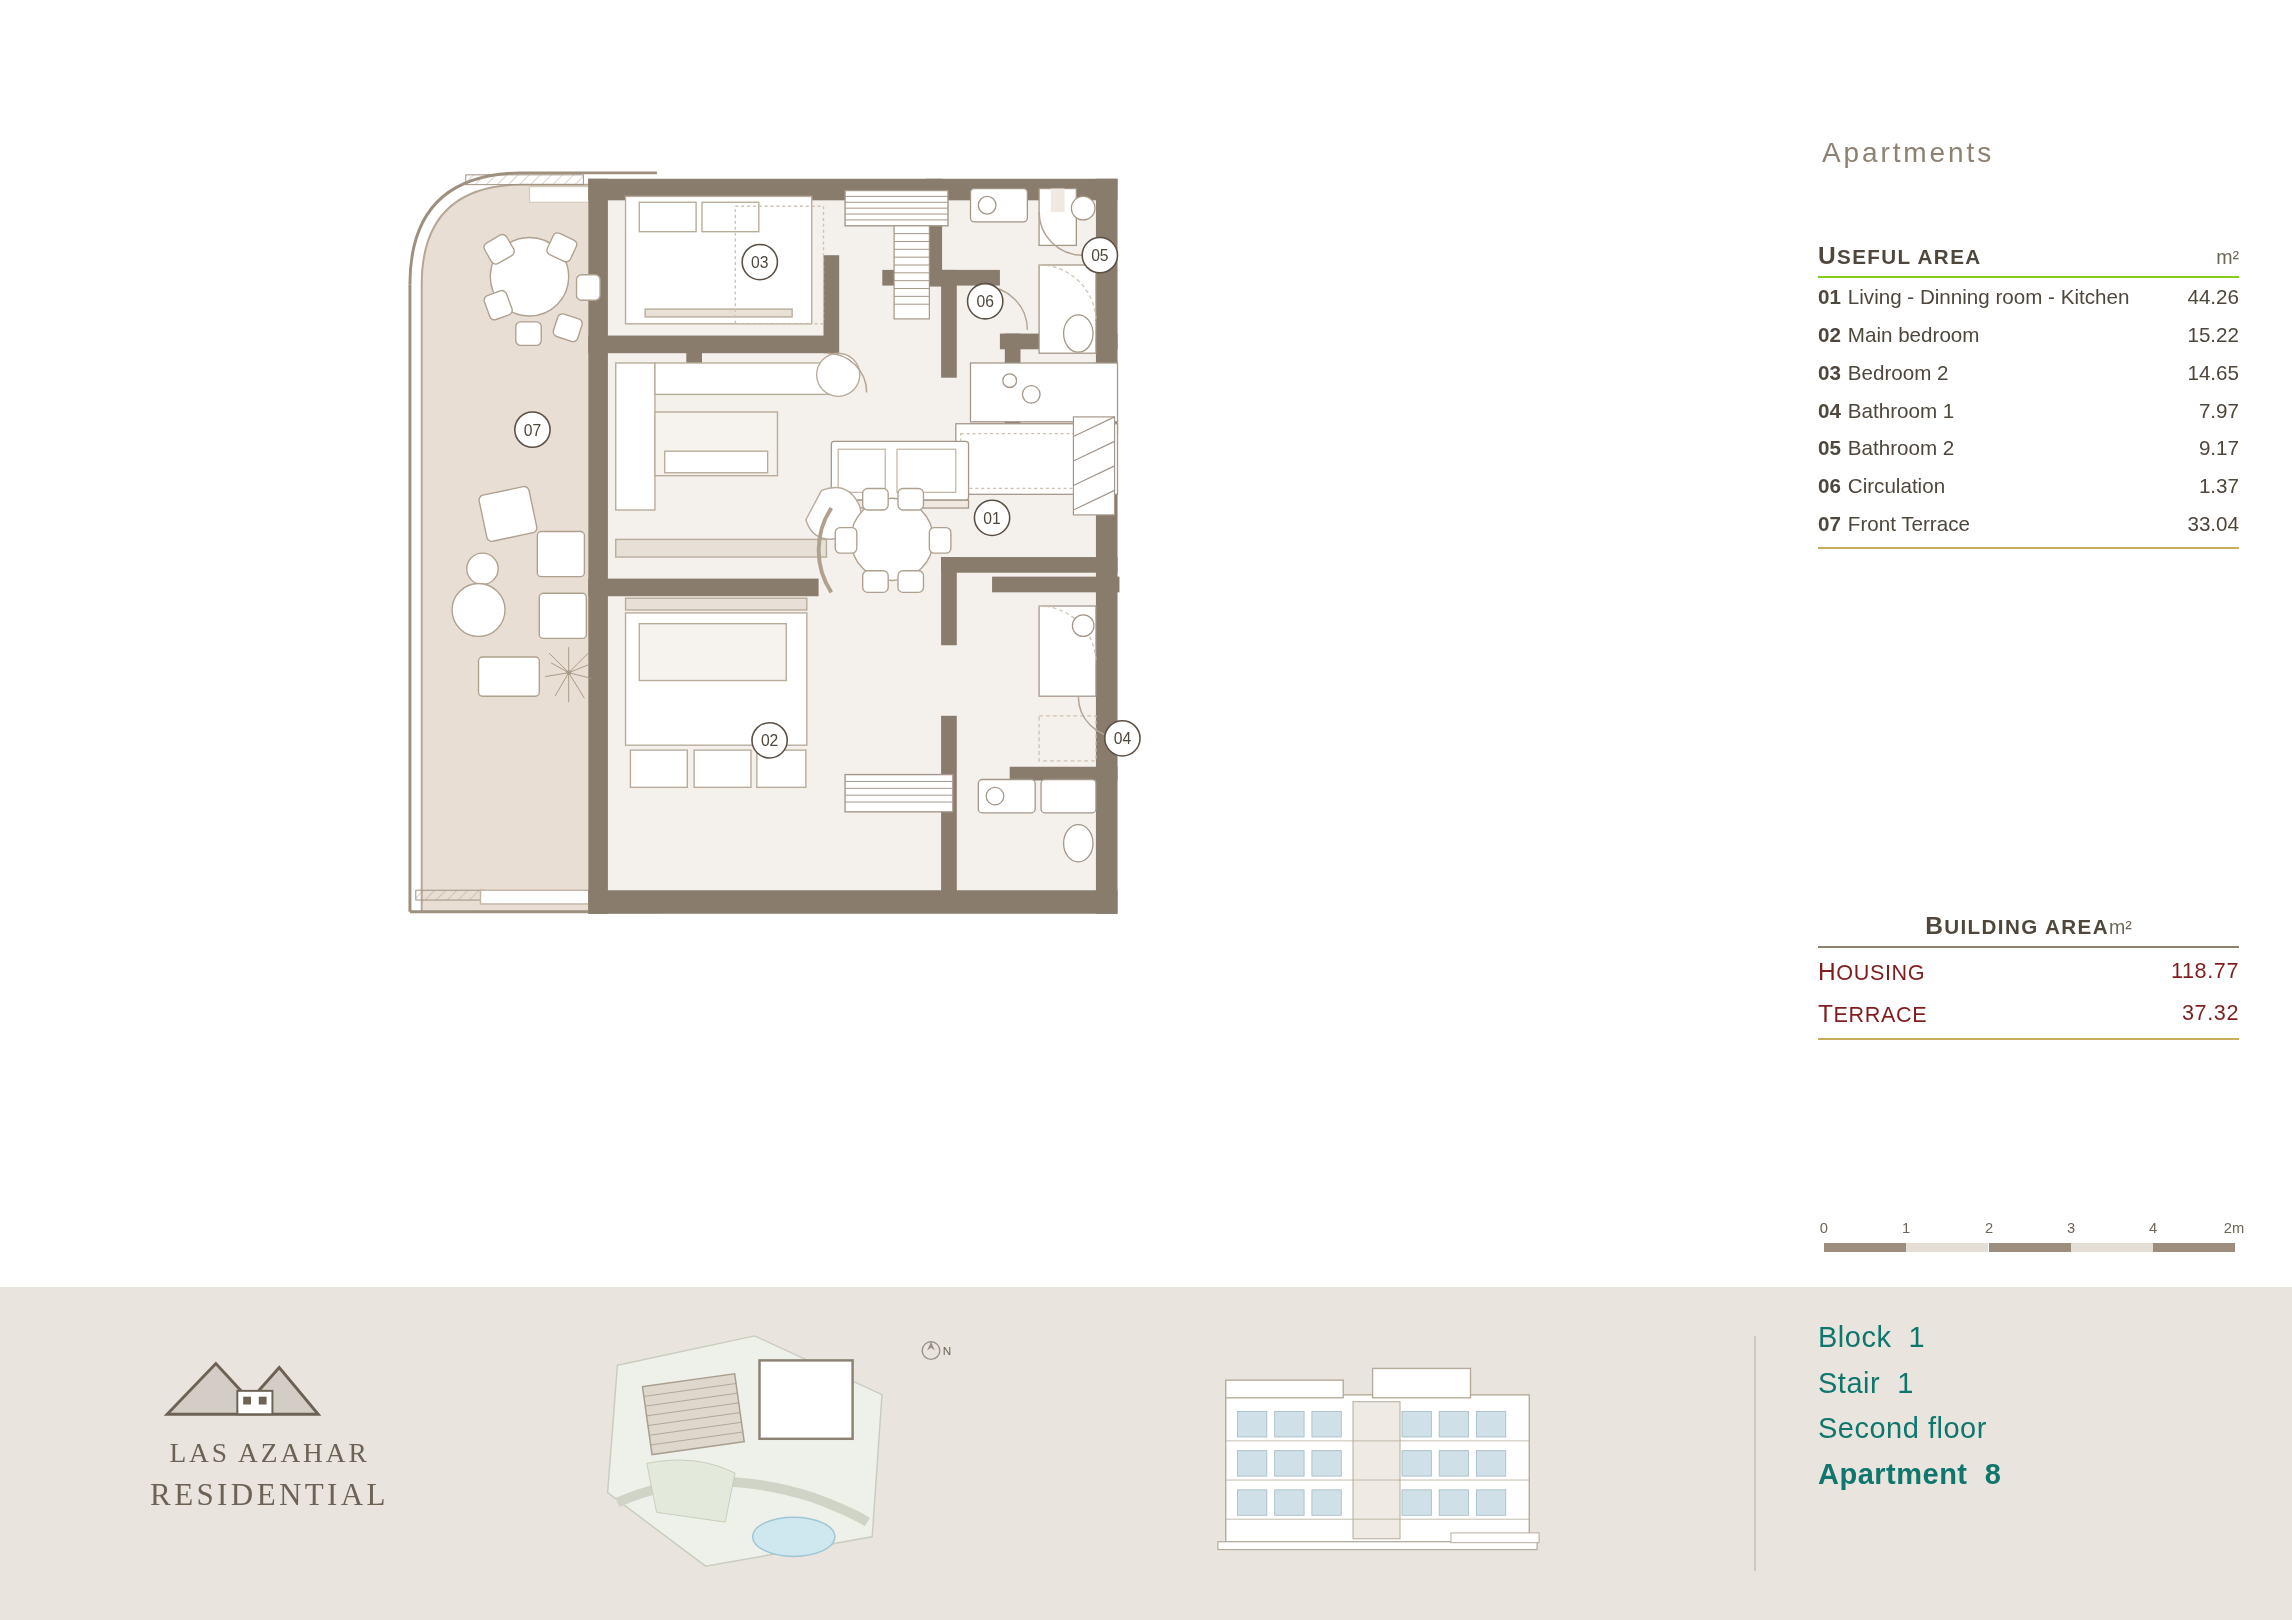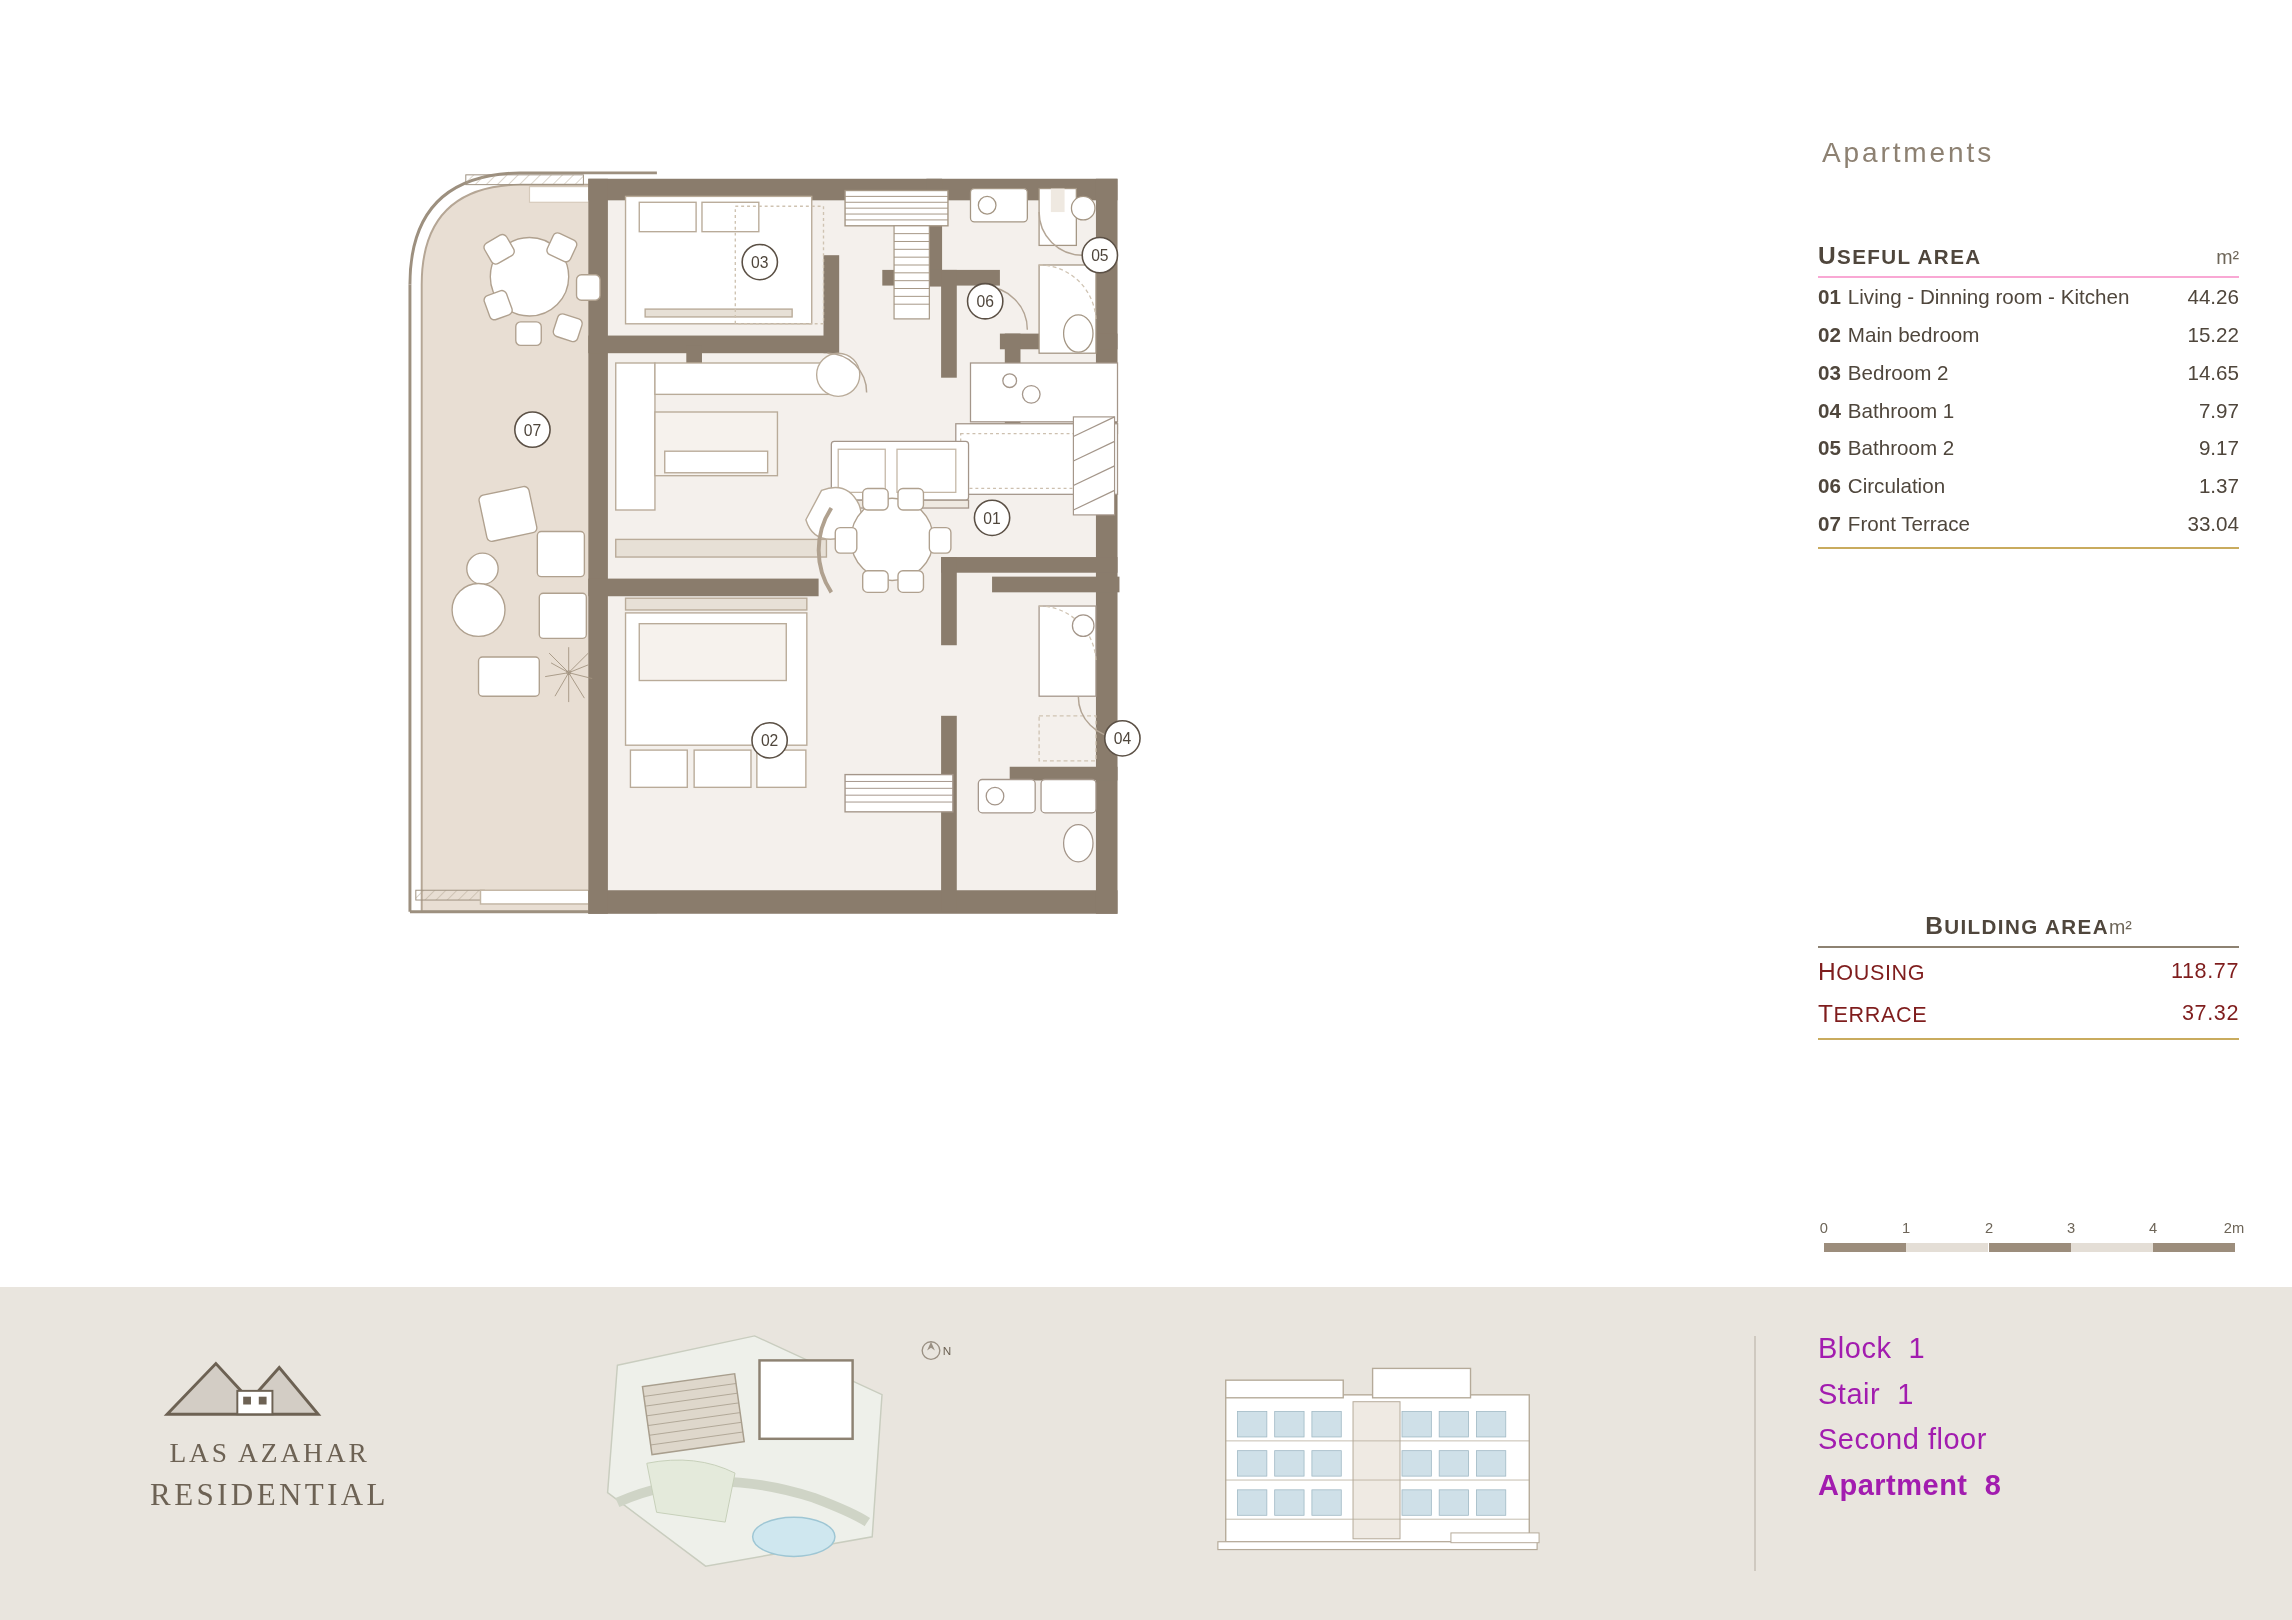--- a/index.html
+++ b/index.html
@@ -52,21 +52,21 @@
     color: #8d8172;
     margin: 9.8px 0 0 3.9px;
     font-weight: normal;
   }
 
   .table-block { margin-top: 73px; }
   .table-head {
     display: flex;
     justify-content: space-between;
     align-items: baseline;
-    border-bottom: 2px solid #f9a8d4;
+    border-bottom: 2px solid #84cc16;
     padding-bottom: 5.9px;
   }
   .table-head .th-label {
     font-size: 20.6px;
     letter-spacing: 1.4px;
     font-weight: bold;
     color: #4f463c;
   }
   .table-head .th-label .big { font-size: 24.5px; }
   .table-head .th-unit {
@@ -185,22 +185,22 @@
     position: absolute;
     left: 1754px;
     top: 49px;
     width: 2px;
     height: 235px;
     background: #cfc9c0;
   }
   .footer-info {
     position: absolute;
     left: 1818px;
-    top: 45px;
-    color: #a21caf;
+    top: 34px;
+    color: #0f766e;
   }
   .fi-line {
     font-size: 29px;
     letter-spacing: 0.5px;
     margin-bottom: 12.7px;
   }
   .fi-bold { font-weight: bold; }
 </style>
 </head>
 <body>

